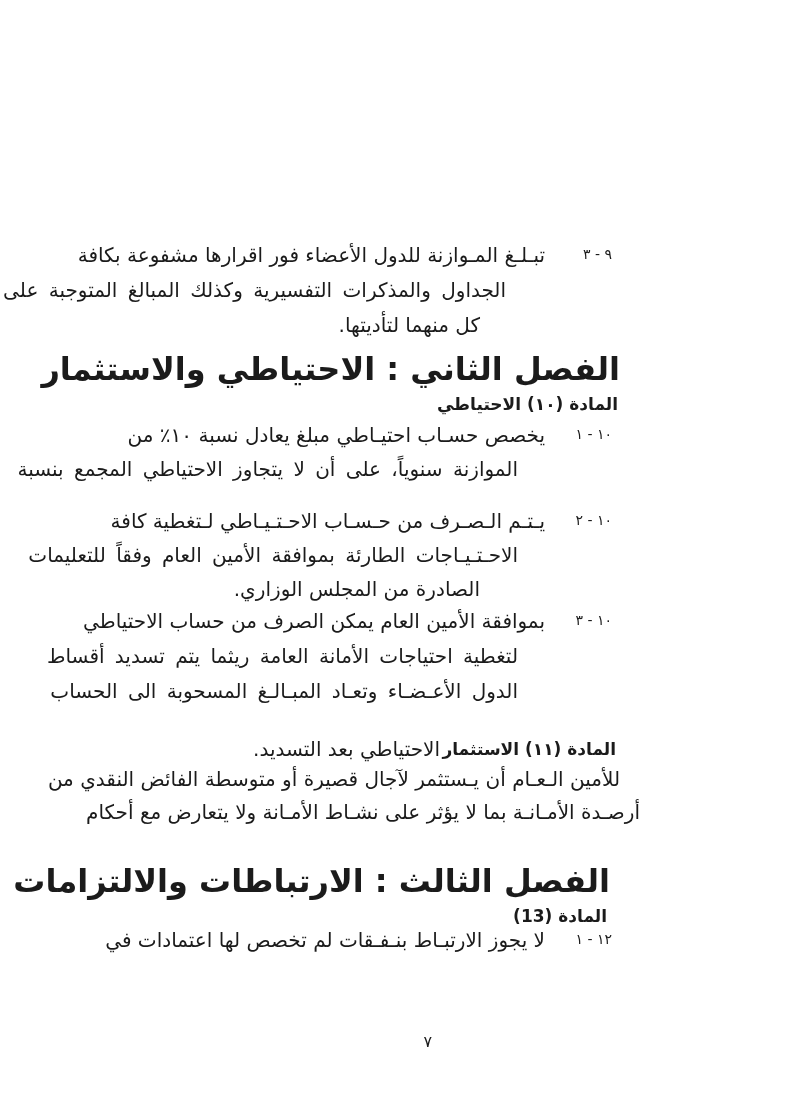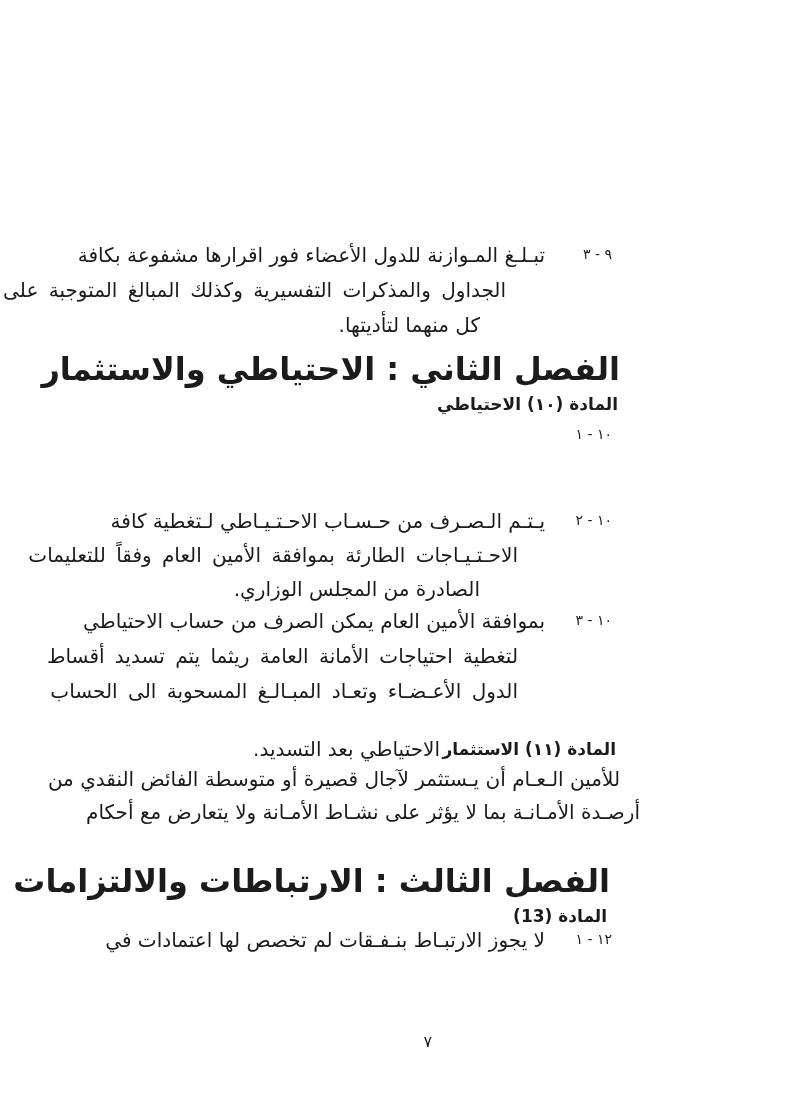--- a/index.html
+++ b/index.html
@@ -58,20 +58,22 @@
   <div class="marker" style="top:245px; right:194px;">٩ - ٣</div>
   <div class="line" style="top:242px; right:261px;">تبـلـغ المـوازنة للدول الأعضاء فور اقرارها مشفوعة بكافة</div>
   <div class="line stretch" style="top:277px; right:300px;">الجداول والمذكرات التفسيرية وكذلك المبالغ المتوجبة على</div>
   <div class="line" style="top:312px; right:326px;">كل منهما لتأديتها.</div>
 
   <div class="chapter-heading" style="top:349px; right:186px;">الفصل الثاني : الاحتياطي والاستثمار</div>
 
   <div class="article-heading" style="top:393px; right:188px;">المادة (١٠) الاحتياطي</div>
 
   <div class="marker" style="top:425px; right:194px;">١٠ - ١</div>
+  <div class="line" style="top:422px; right:261px;">يخصص حسـاب احتيـاطي مبلغ يعادل نسبة ١٠٪ من</div>
+  <div class="line stretch" style="top:456px; right:288px;">الموازنة سنوياً، على أن لا يتجاوز الاحتياطي المجمع بنسبة</div>
 
   <div class="marker" style="top:511px; right:194px;">١٠ - ٢</div>
   <div class="line" style="top:508px; right:261px;">يـتـم الـصـرف من حـسـاب الاحـتـيـاطي لـتغطية كافة</div>
   <div class="line stretch" style="top:542px; right:288px;">الاحـتـيـاجات الطارئة بموافقة الأمين العام وفقاً للتعليمات</div>
   <div class="line" style="top:576px; right:326px;">الصادرة من المجلس الوزاري.</div>
 
   <div class="marker" style="top:611px; right:194px;">١٠ - ٣</div>
   <div class="line" style="top:608px; right:261px;">بموافقة الأمين العام يمكن الصرف من حساب الاحتياطي</div>
   <div class="line stretch" style="top:643px; right:288px;">لتغطية احتياجات الأمانة العامة ريثما يتم تسديد أقساط</div>
   <div class="line stretch" style="top:678px; right:288px;">الدول الأعـضـاء وتعـاد المبـالـغ المسحوبة الى الحساب</div>

